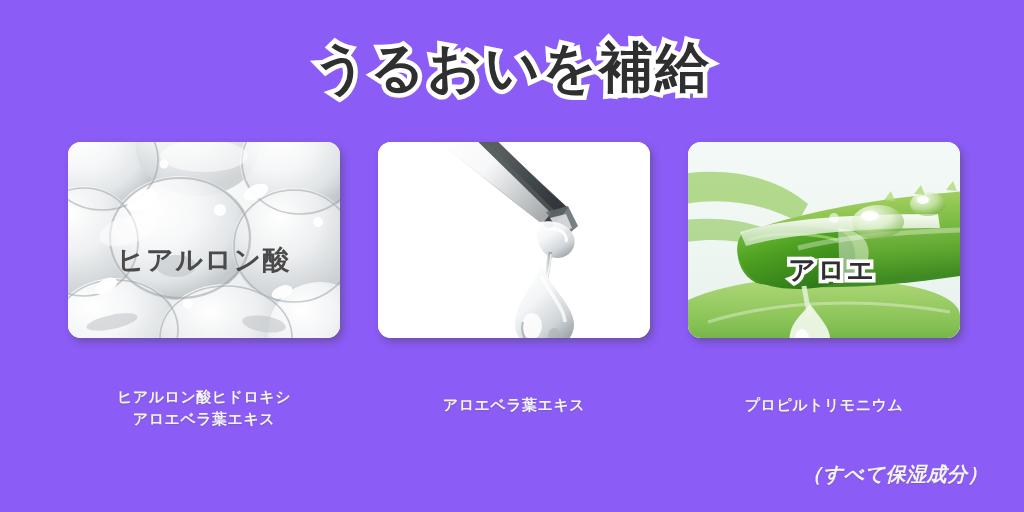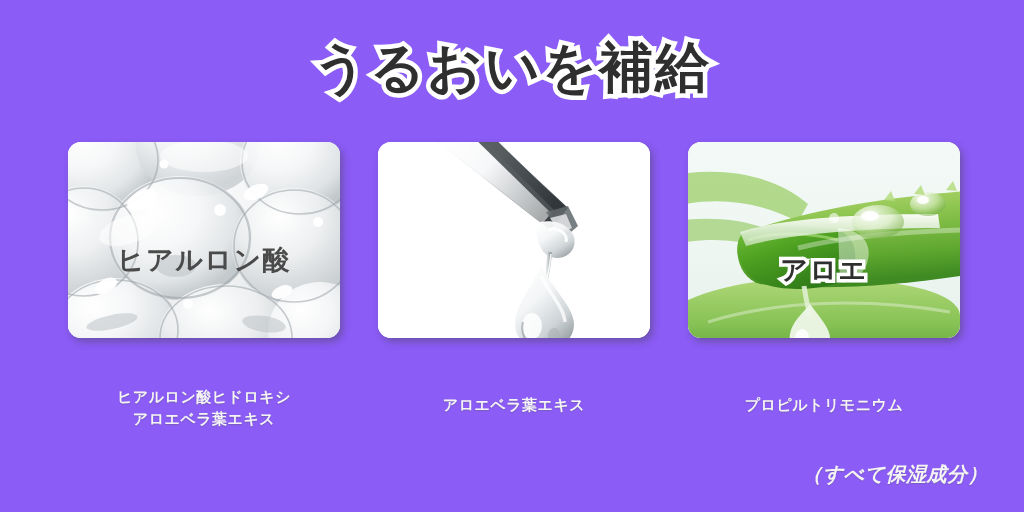--- a/index.html
+++ b/index.html
@@ -79,20 +79,21 @@
     white-space: nowrap;
     z-index: 4;
   }
   .label-plain {
     color: #4a4a4a;
   }
   .label-outlined {
     color: #2f2f2f;
     -webkit-text-stroke: 7px #ffffff;
     paint-order: stroke fill;
+    margin-left: 8px;
   }
   .pos-hyaluronic { top: 100px; }
   .pos-collagen   { top: 104px; }
   .pos-aloe       { top: 110px; }
 
   
   #captions {
     position: absolute;
     top: 386px;
     left: 68px;

